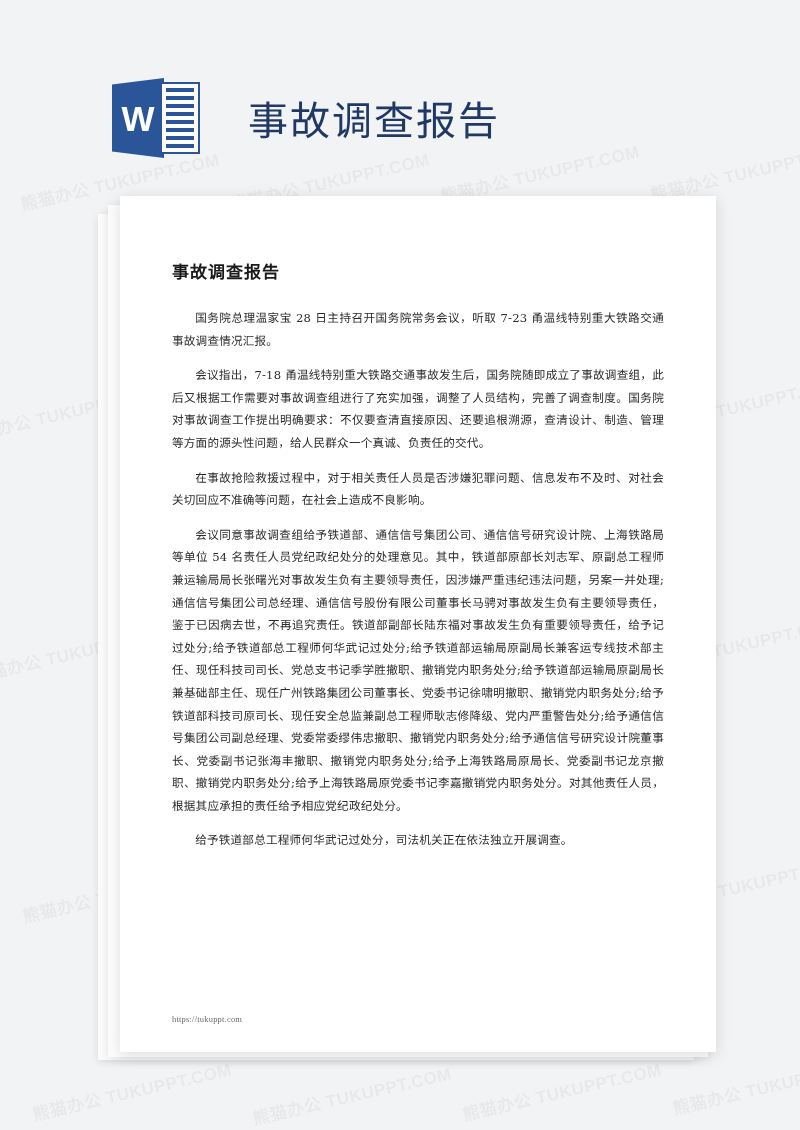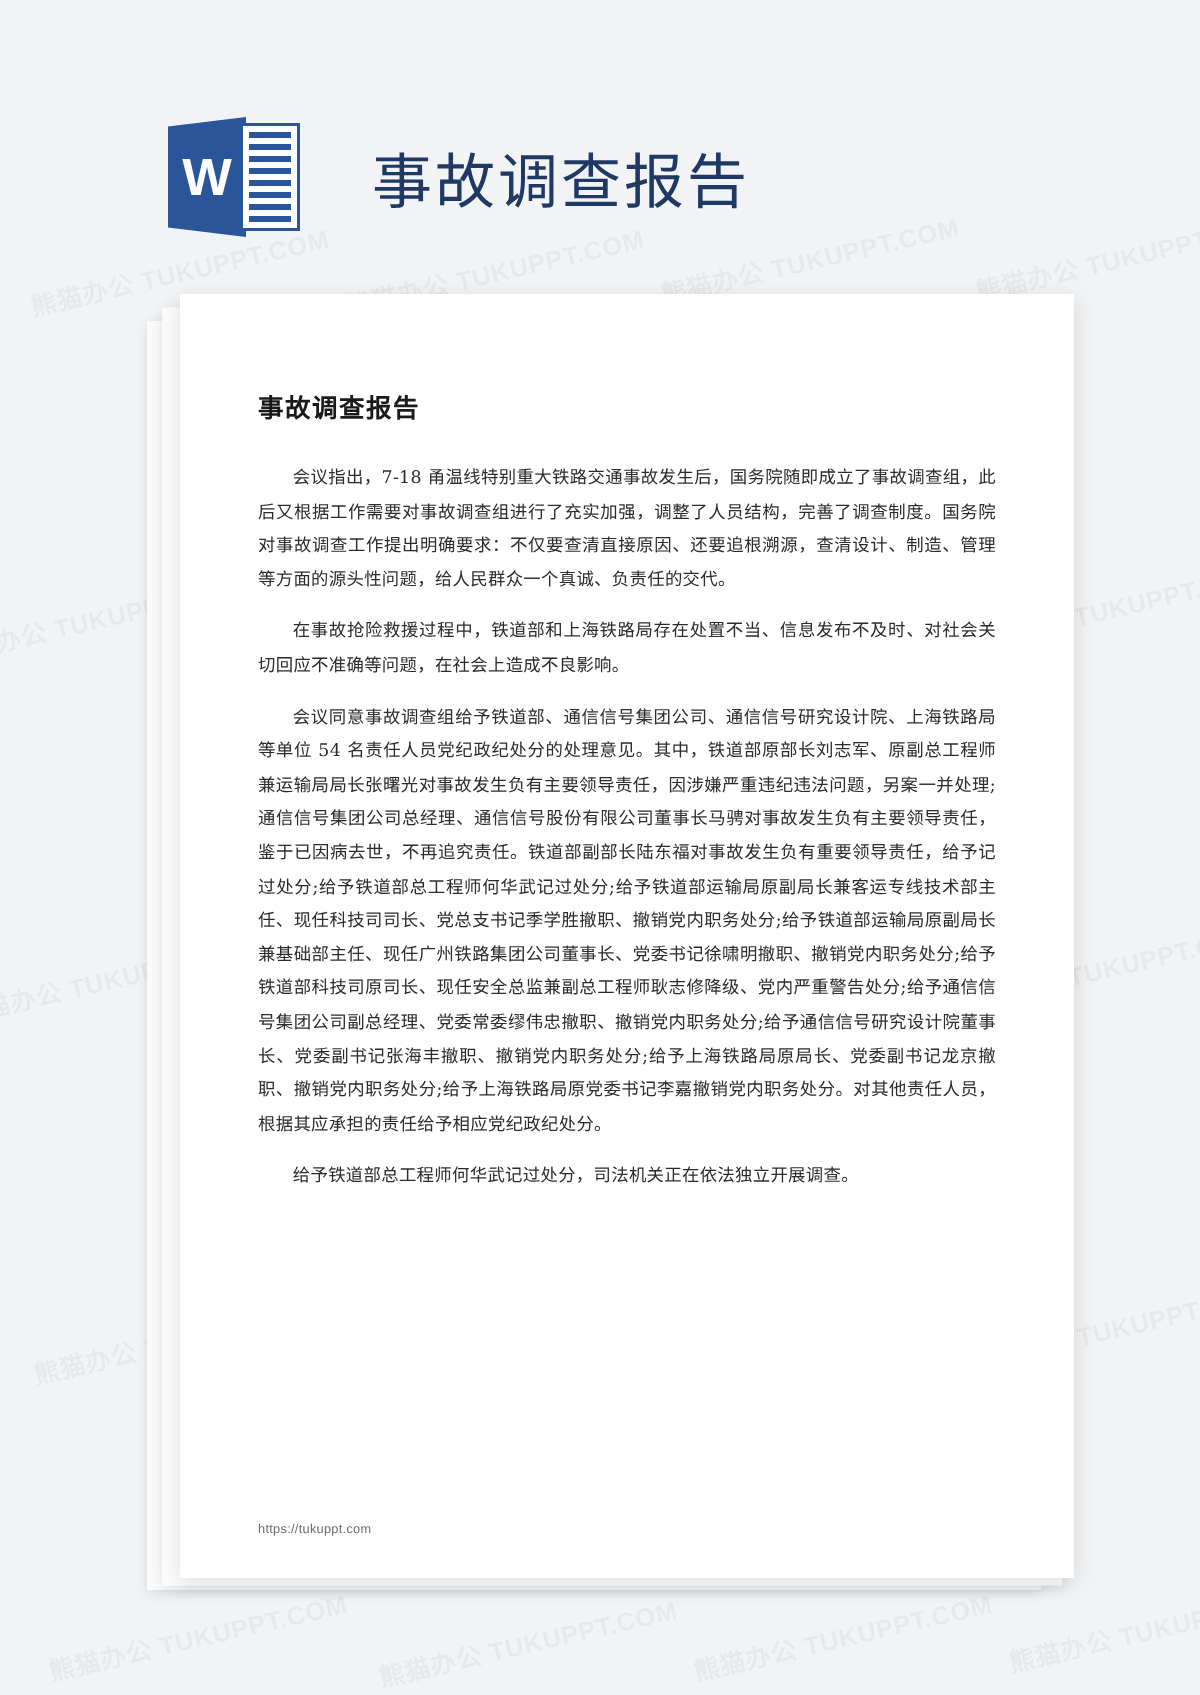--- a/index.html
+++ b/index.html
@@ -158,21 +158,21 @@
     text-align: justify;
     text-justify: inter-ideograph;
     margin: 0 0 12px 0;
     text-indent: 2em;
     letter-spacing: 0.2px;
   }
   .doc-footer {
     position: absolute;
     left: 52px;
     bottom: 28px;
-    font-family: Liberation Sans, sans-serif;
+    font-family: Liberation Serif, serif;
     font-size: 8.5px;
     color: #6b6b6b;
     letter-spacing: 0.2px;
   }
 </style>
 </head>
 <body>
 
 <div class="wm-layer">
   <div class="wm" style="left:18px;  top:168px;">熊猫办公 TUKUPPT.COM</div>
@@ -209,20 +209,21 @@
   <div class="title">事故调查报告</div>
 </div>
 
 <div class="stack">
   <div class="sheet-back2"></div>
   <div class="sheet-back1"></div>
 
   <div class="sheet">
     <h1 class="doc-heading">事故调查报告</h1>
 
+    <p class="para">国务院总理温家宝 28 日主持召开国务院常务会议，听取 7-23 甬温线特别重大铁路交通事故调查情况汇报。</p>
     <p class="para">会议指出，7-18 甬温线特别重大铁路交通事故发生后，国务院随即成立了事故调查组，此后又根据工作需要对事故调查组进行了充实加强，调整了人员结构，完善了调查制度。国务院对事故调查工作提出明确要求：不仅要查清直接原因、还要追根溯源，查清设计、制造、管理等方面的源头性问题，给人民群众一个真诚、负责任的交代。</p>
-    <p class="para">在事故抢险救援过程中，铁道部和上海铁路局存在处置不当、信息发布不及时、对社会关切回应不准确等问题，在社会上造成不良影响。</p>
+    <p class="para">在事故抢险救援过程中，对于相关责任人员是否涉嫌犯罪问题、信息发布不及时、对社会关切回应不准确等问题，在社会上造成不良影响。</p>
     <p class="para">会议同意事故调查组给予铁道部、通信信号集团公司、通信信号研究设计院、上海铁路局等单位 54 名责任人员党纪政纪处分的处理意见。其中，铁道部原部长刘志军、原副总工程师兼运输局局长张曙光对事故发生负有主要领导责任，因涉嫌严重违纪违法问题，另案一并处理;通信信号集团公司总经理、通信信号股份有限公司董事长马骋对事故发生负有主要领导责任，鉴于已因病去世，不再追究责任。铁道部副部长陆东福对事故发生负有重要领导责任，给予记过处分;给予铁道部总工程师何华武记过处分;给予铁道部运输局原副局长兼客运专线技术部主任、现任科技司司长、党总支书记季学胜撤职、撤销党内职务处分;给予铁道部运输局原副局长兼基础部主任、现任广州铁路集团公司董事长、党委书记徐啸明撤职、撤销党内职务处分;给予铁道部科技司原司长、现任安全总监兼副总工程师耿志修降级、党内严重警告处分;给予通信信号集团公司副总经理、党委常委缪伟忠撤职、撤销党内职务处分;给予通信信号研究设计院董事长、党委副书记张海丰撤职、撤销党内职务处分;给予上海铁路局原局长、党委副书记龙京撤职、撤销党内职务处分;给予上海铁路局原党委书记李嘉撤销党内职务处分。对其他责任人员，根据其应承担的责任给予相应党纪政纪处分。</p>
     <p class="para">给予铁道部总工程师何华武记过处分，司法机关正在依法独立开展调查。</p>
 
     <div class="doc-footer">https://tukuppt.com</div>
   </div>
 </div>
 
 </body></html>

